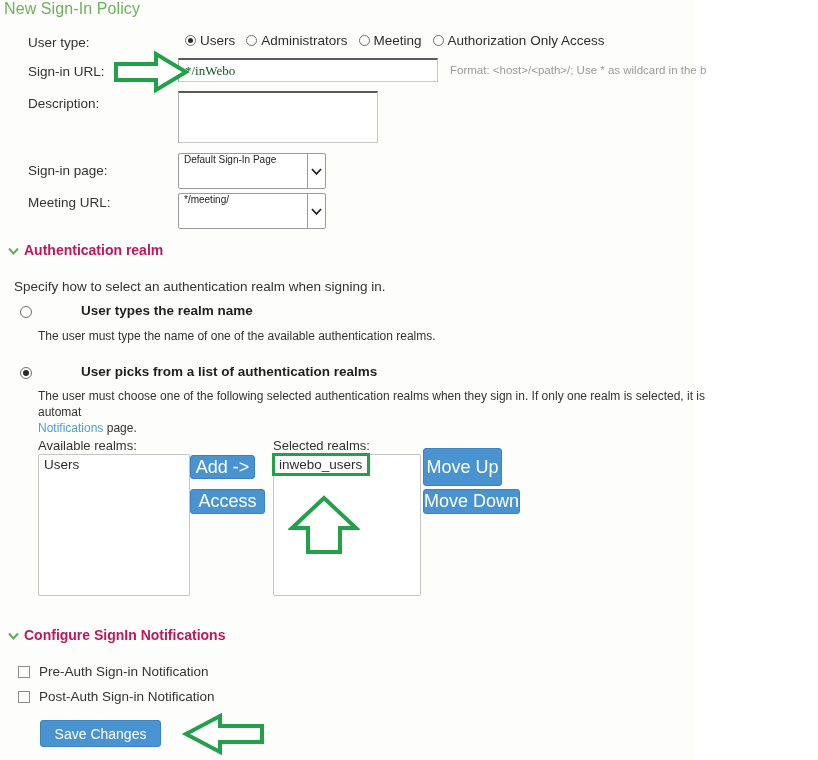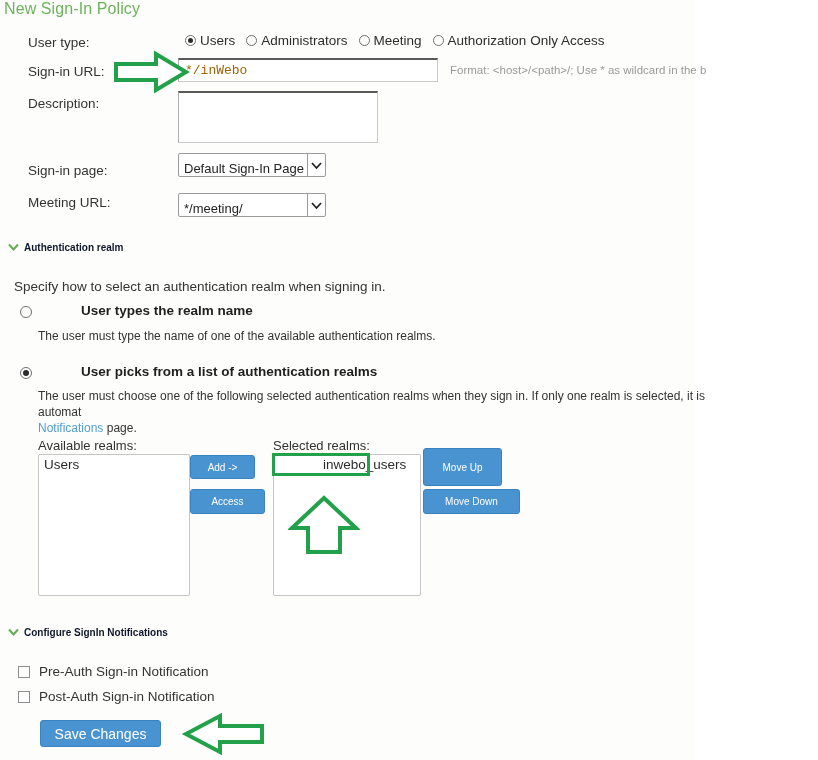--- a/index.html
+++ b/index.html
@@ -67,23 +67,23 @@
   .radio-label { font-size: 13.5px; color: #2d2d2d; }
 
   
   .text-input {
     position: absolute;
     box-sizing: border-box;
     background: #ffffff;
     border: 1px solid #c9c9c9;
     border-top: 2px solid #5a5a5a;
     border-left: 1px solid #adadad;
-    font-family: Liberation Mono, monospace;
+    font-family: Liberation Serif, serif;
     font-size: 13px;
-    color: #a16207;
+    color: #14532d;
     padding: 2px 6px;
     outline: none;
   }
   #signin-url-input { left: 178px; top: 58px; width: 260px; height: 24px; }
   #description-input {
     left: 178px; top: 91px; width: 200px; height: 52px;
     resize: none; line-height: 16px; padding-top: 3px;
   }
 
   .hint-text {
@@ -97,45 +97,45 @@
   #signin-page-hint a { color: #2b7ec1; text-decoration: none; font-weight: bold; }
 
   
   .select-box {
     position: absolute;
     box-sizing: border-box;
     background: #ffffff;
     border: 1px solid #9b9b9b;
     border-radius: 2px;
     font-family: "Liberation Sans", sans-serif;
-    font-size: 13px;
+    font-size: 10px;
     color: #222;
-    height: 24px;
+    height: 36px;
     display: flex;
-    align-items: flex-end;
+    align-items: flex-start;
     padding-left: 5px;
     white-space: nowrap;
   }
   .select-box .sel-text { flex: 1; }
   .select-box .sel-arrow {
     width: 17px; height: 100%;
     border-left: 1px solid #9b9b9b;
     display: flex; align-items: center; justify-content: center;
     flex: none;
   }
   .sel-arrow svg { display: block; }
   #signin-page-select { left: 178px; top: 153px; width: 148px; }
   #meeting-url-select { left: 178px; top: 193px; width: 148px; }
 
   
   .section-header {
     position: absolute;
     display: flex; align-items: center;
-    color: #0f172a;
-    font-size: 10px;
+    color: #be185d;
+    font-size: 14px;
     font-weight: bold;
     white-space: nowrap;
   }
   .section-header .chev { margin-right: 5px; display: block; }
   #auth-realm-header { left: 8px; top: 242px; }
   #notifications-header { left: 8px; top: 627px; }
 
   .body-text {
     position: absolute;
     font-size: 13.5px;
@@ -173,38 +173,38 @@
   #selected-label { left: 273px; top: 438px; }
 
   .listbox {
     position: absolute;
     box-sizing: border-box;
     background: #ffffff;
     border: 1px solid #c6c6c6;
     border-radius: 2px;
   }
   #available-listbox { left: 38px; top: 454px; width: 152px; height: 142px; }
-  #selected-listbox  { left: 273px; top: 454px; width: 148px; height: 142px; padding-left: 44px; }
+  #selected-listbox  { left: 273px; top: 454px; width: 148px; height: 142px; }
   .listbox .opt {
     font-size: 13.5px;
     color: #2b2b2b;
     padding: 2px 5px;
     white-space: nowrap;
   }
 
   
   .btn-blue {
     position: absolute;
     box-sizing: border-box;
     background: #4a93d1;
     border: 1px solid #3a82c0;
     border-radius: 3px;
     color: #ffffff;
     font-family: "Liberation Sans", sans-serif;
-    font-size: 10px;
+    font-size: 18px;
     display: flex;
     align-items: center;
     justify-content: center;
     white-space: nowrap;
     cursor: pointer;
     padding: 0 8px;
   }
   #add-button     { left: 190px; top: 455px; width: 65px; height: 24px; }
   #remove-button  { left: 190px; top: 489px; width: 75px; height: 25px; }
   #move-up-button { left: 423px; top: 448px; width: 79px; height: 38px; }

